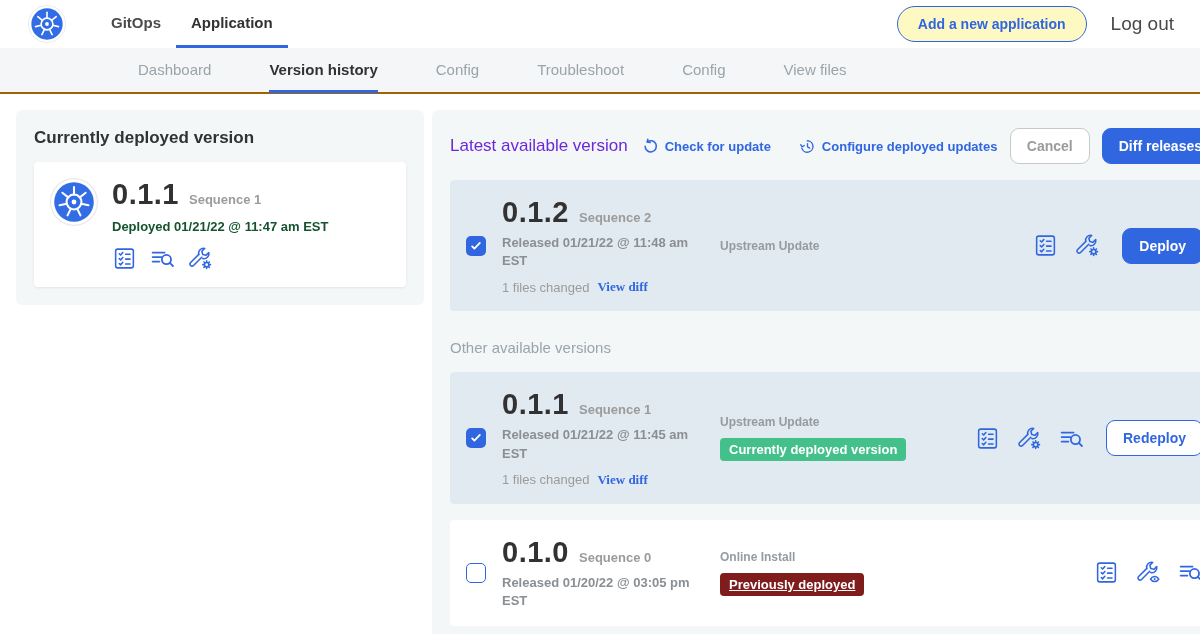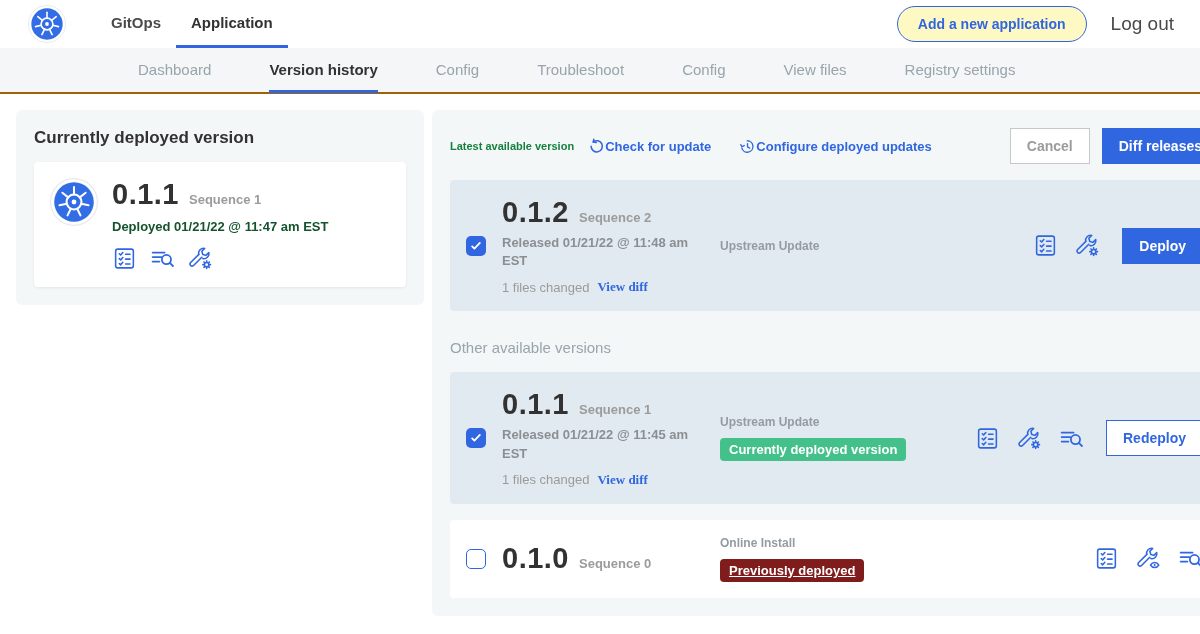--- a/index.html
+++ b/index.html
@@ -41,28 +41,28 @@
   .ver-line { display:flex; align-items:baseline; gap:10px; }
   .version-number { font-size:29px; font-weight:700; color:#323232; letter-spacing:.5px; }
   .sequence { font-size:13px; color:#9b9b9b; font-weight:600; }
   .deployed-date { font-size:13px; color:#14532d; font-weight:600; margin-top:8px; }
   .icon-row { display:flex; gap:13px; margin-top:12px; color:#3066e0; align-items:center; }
   .icon { width:25px; height:25px; display:inline-block; color:#3066e0; cursor:pointer; }
   .icon svg { width:100%; height:100%; display:block; }
 
   .right-panel { flex:1; background:#f4f7f8; border-radius:6px; padding:18px; }
   .panel-header { display:flex; align-items:center; }
-  .panel-title { font-size:11px; font-weight:700; color:#15803d; }
-  .hlink { color:#3066e0; font-size:13px; font-weight:700; display:flex; align-items:center; }
+  .panel-title { font-size:17px; font-weight:400; color:#6d28d9; }
+  .hlink { color:#3066e0; font-size:13px; font-weight:700; display:flex; align-items:center; gap:6px; }
   .hlink .licon { width:17px; height:17px; display:inline-block; }
   .hlink .licon svg { width:100%; height:100%; display:block; }
   .check-link { margin-left:14px; }
   .auto-link { margin-left:28px; }
   .header-buttons { margin-left:auto; display:flex; gap:12px; }
-  .btn { font-size:14px; font-weight:700; border-radius:0; padding:9px 16px; white-space:nowrap; }
+  .btn { font-size:14px; font-weight:700; border-radius:9px; padding:9px 16px; white-space:nowrap; }
   .btn-cancel { background:#fff; border:1px solid #c6c9cc; color:#9b9b9b; }
   .btn-primary { background:#3066e0; border:1px solid #3066e0; color:#fff; }
   .btn-outline { background:#fff; border:1px solid #3066e0; color:#3066e0; }
 
   .version-row { border-radius:4px; padding:16px; display:flex; align-items:center; margin-top:16px; }
   .version-row.selected { background:#e1eaf0; }
   .version-row.plain { background:#fff; }
   .checkbox { width:20px; height:20px; border-radius:5px; flex-shrink:0; cursor:pointer; }
   .checkbox.checked { background:#3066e0; display:flex; align-items:center; justify-content:center; }
   .checkbox.checked svg { width:14px; height:14px; }
@@ -116,21 +116,20 @@
   </div>
 </div>
 
 <div class="subnav">
   <span class="subnav-item">Dashboard</span>
   <span class="subnav-item active">Version history</span>
   <span class="subnav-item">Config</span>
   <span class="subnav-item">Troubleshoot</span>
   <span class="subnav-item">Config</span>
   <span class="subnav-item">View files</span>
-  <span class="subnav-item">Registry settings</span>
 </div>
 
 <div class="content">
 
   <div class="left-panel">
     <div class="left-title">Currently deployed version</div>
     <div class="deployed-card">
       <div class="helm-badge">
         <svg viewBox="0 0 40 40">
           <circle cx="20" cy="20" r="19.5" fill="#fff" stroke="#e7eaec" stroke-width="1"></circle>
@@ -319,20 +318,21 @@
             <button class="btn action-btn btn-outline">Redeploy</button>
     </div>
   </div>
         <div class="version-row plain">
     <div class="checkbox unchecked"></div>
     <div class="row-version-col">
       <div class="ver-line">
         <span class="version-number">0.1.0</span>
         <span class="sequence">Sequence 0</span>
       </div>
+      <div class="released">Released 01/20/22 @ 03:05 pm EST</div>
 
     </div>
     <div class="row-middle-col">
       <div class="source">Online Install</div>
       <span class="badge gray">Previously deployed</span>
     </div>
     <div class="row-right-col">
       <span class="icon">
               <svg viewBox="0 0 24 24" fill="none" stroke="currentColor" stroke-width="1.5" stroke-linecap="round" stroke-linejoin="round">
                 <rect x="3.5" y="3" width="17" height="18" rx="2"></rect>

